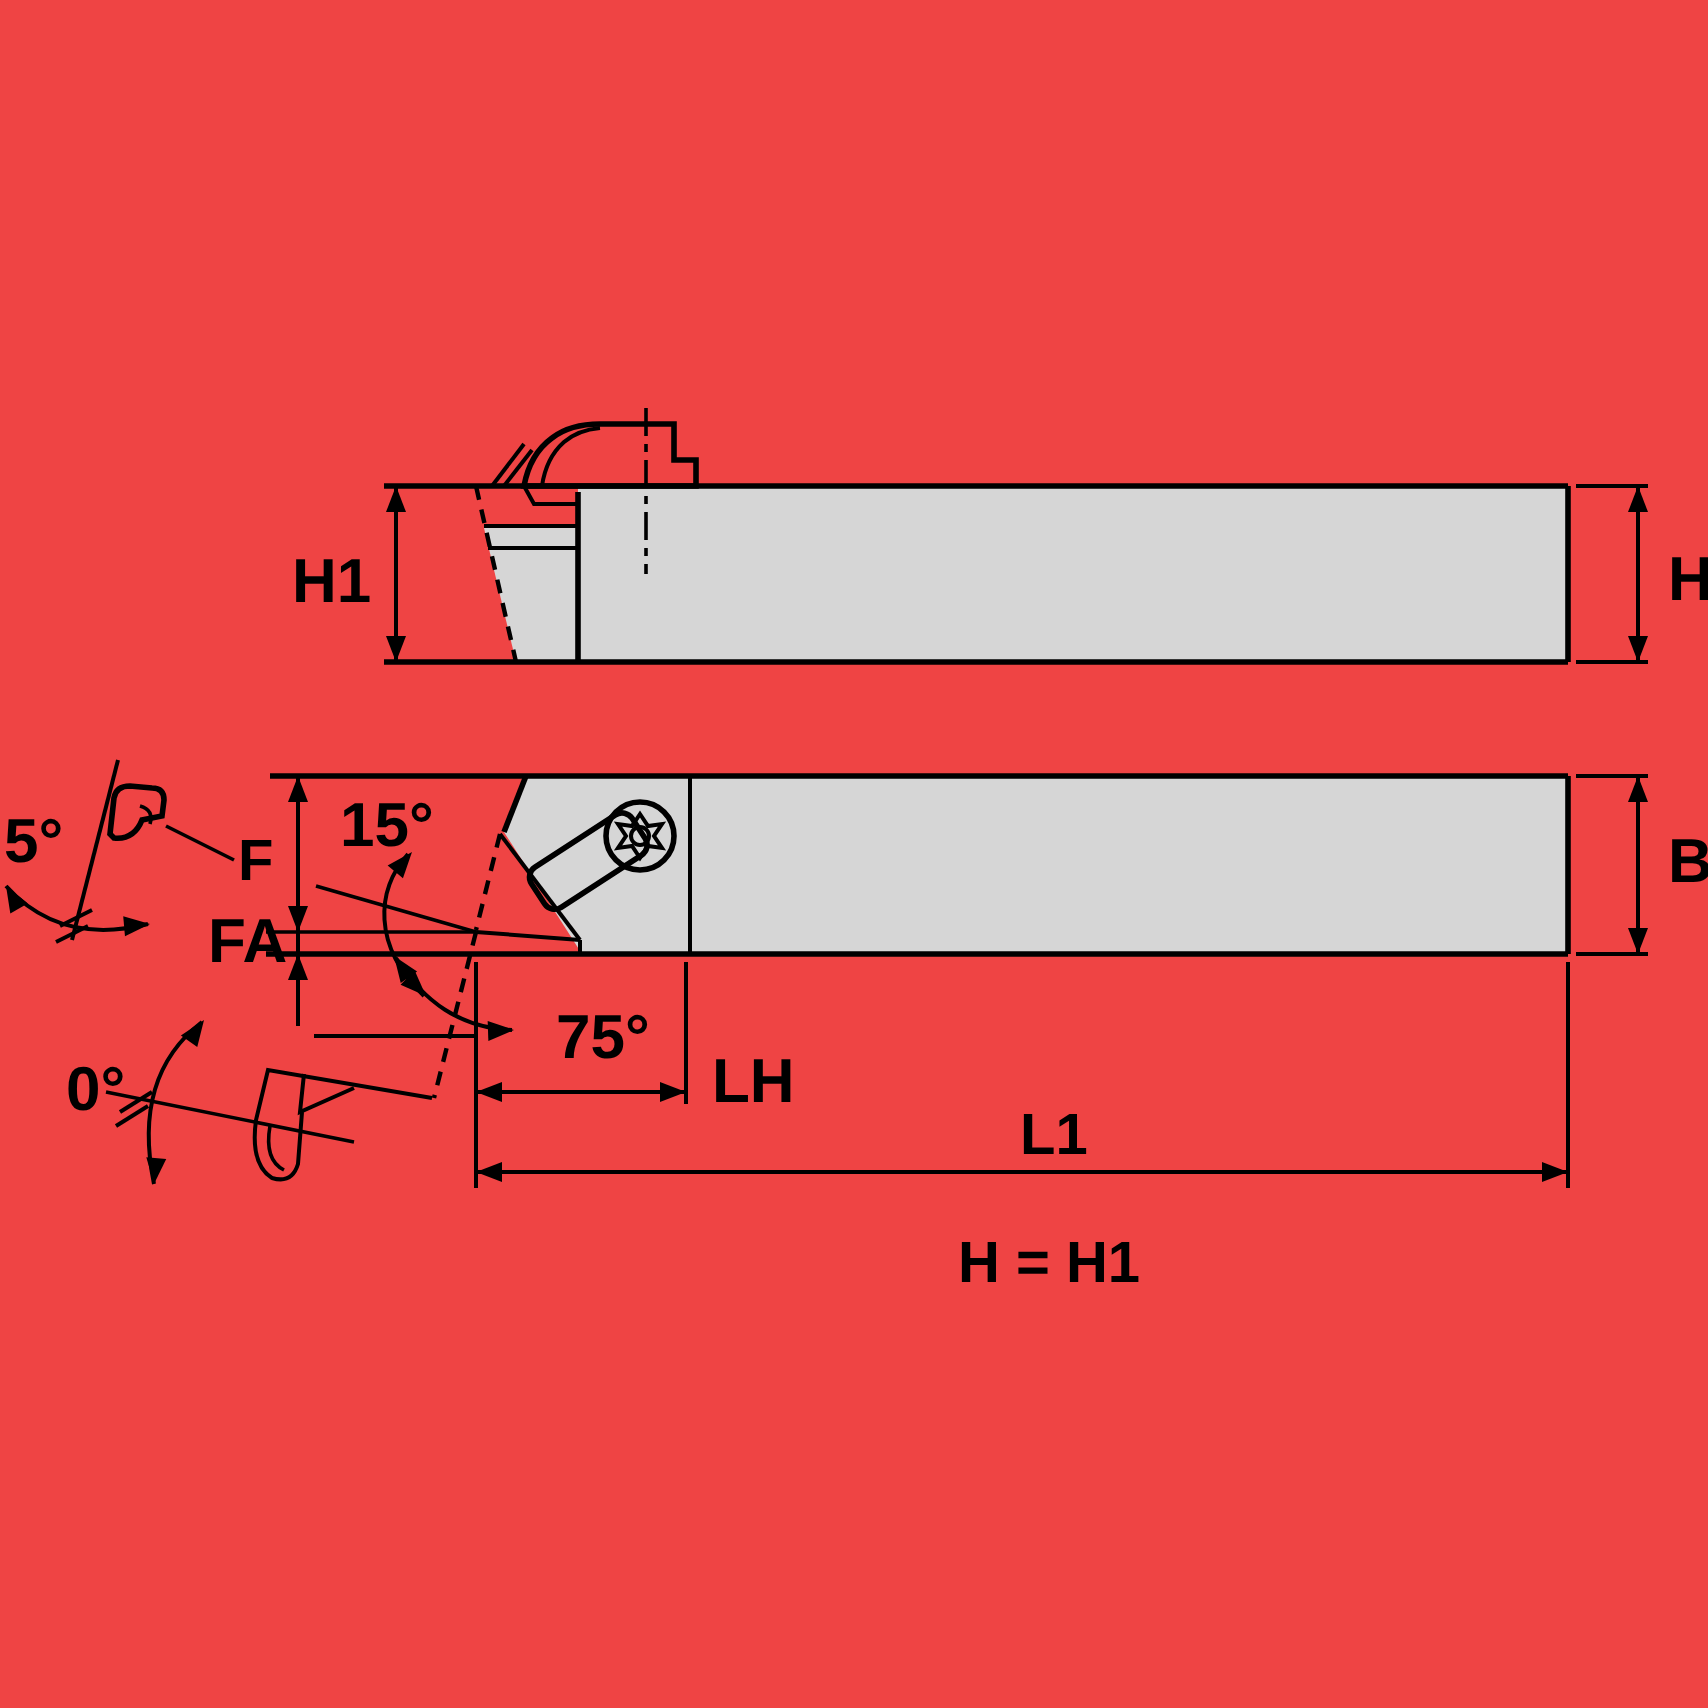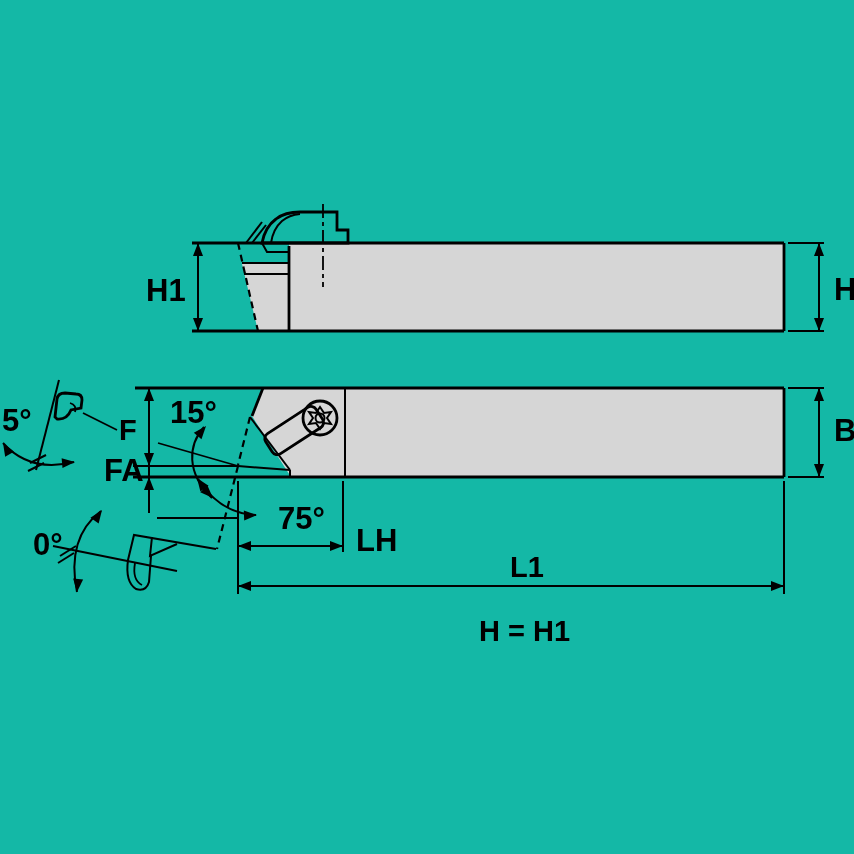--- a/index.html
+++ b/index.html
@@ -1,16 +1,16 @@
 <!DOCTYPE html>
 <html><head>
 <meta charset="utf-8">
 <style>
   html,body{margin:0;padding:0;background:#ffffff;}
-  .stage{position:relative;width:854px;height:854px;background:#14b8a6;overflow:hidden;}
+  .stage{position:relative;width:854px;height:854px;background:#ef4444;overflow:hidden;}
   svg{display:block;}
   text{font-family:"Liberation Sans","DejaVu Sans",sans-serif;font-weight:bold;fill:#000;}
   .lbl{font-size:31px;}
   .lbl-sm{font-size:29px;}
   .outline{fill:none;stroke:#000;stroke-width:2.8;}
   .thin{fill:none;stroke:#000;stroke-width:2;}
   .xtra{fill:none;stroke:#000;stroke-width:1.8;}
   .dashed{fill:none;stroke:#000;stroke-width:2.2;stroke-dasharray:7 5;}
   .cline{fill:none;stroke:#000;stroke-width:1.8;stroke-dasharray:14 4 4 4;}
   .arrow{fill:#000;stroke:none;}

